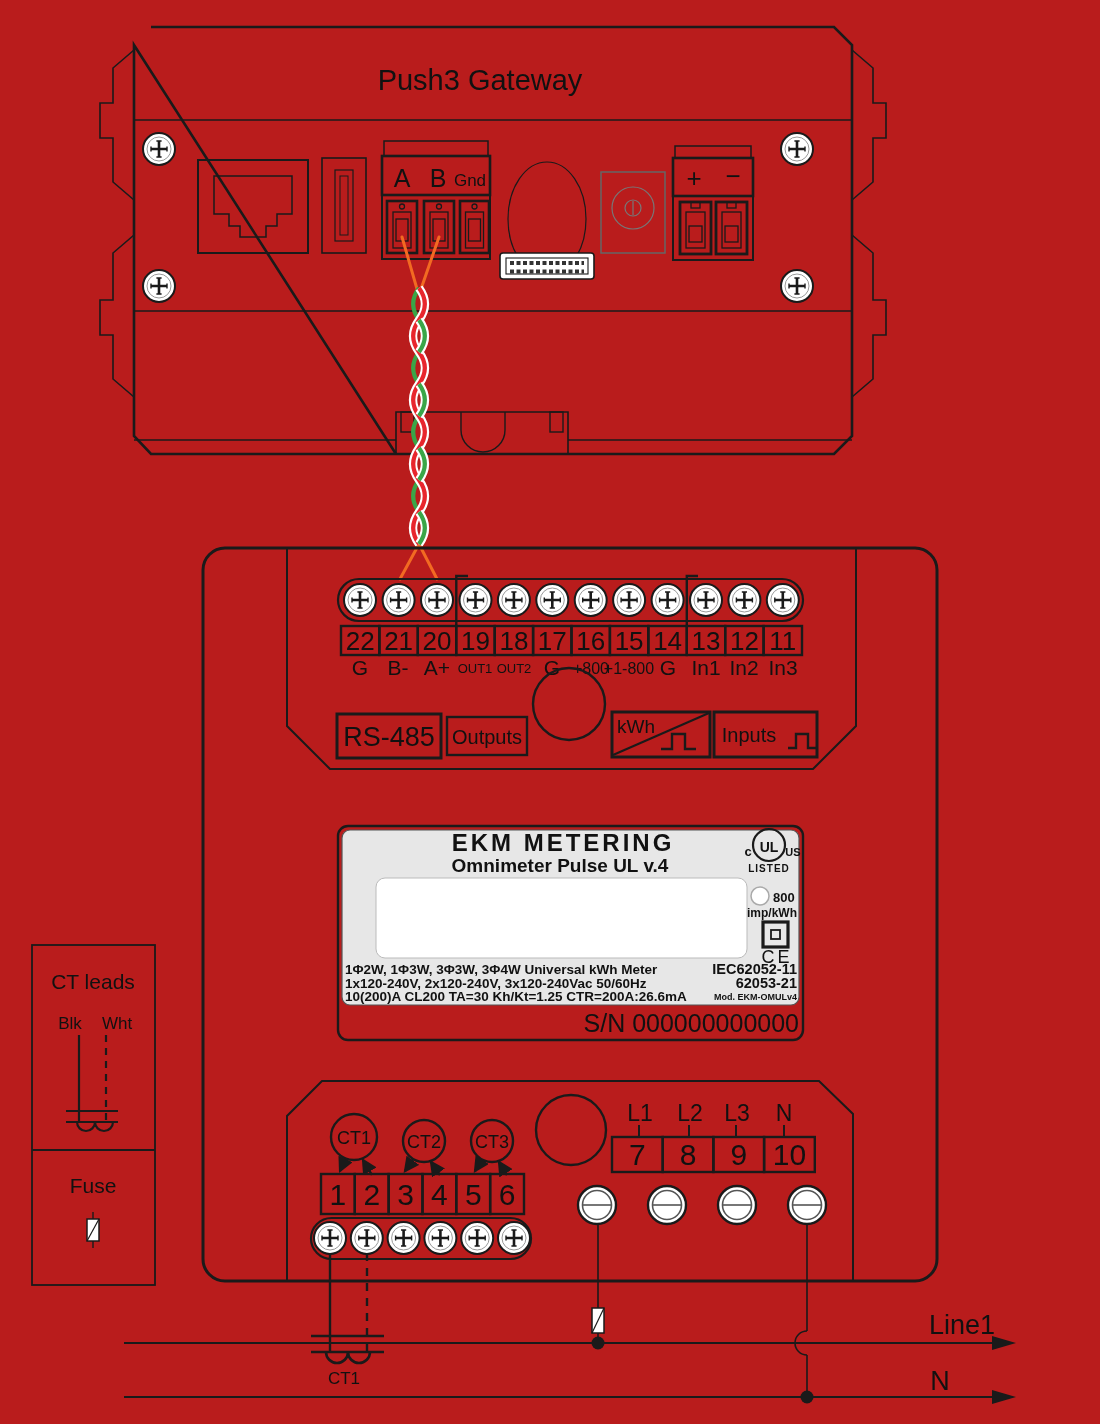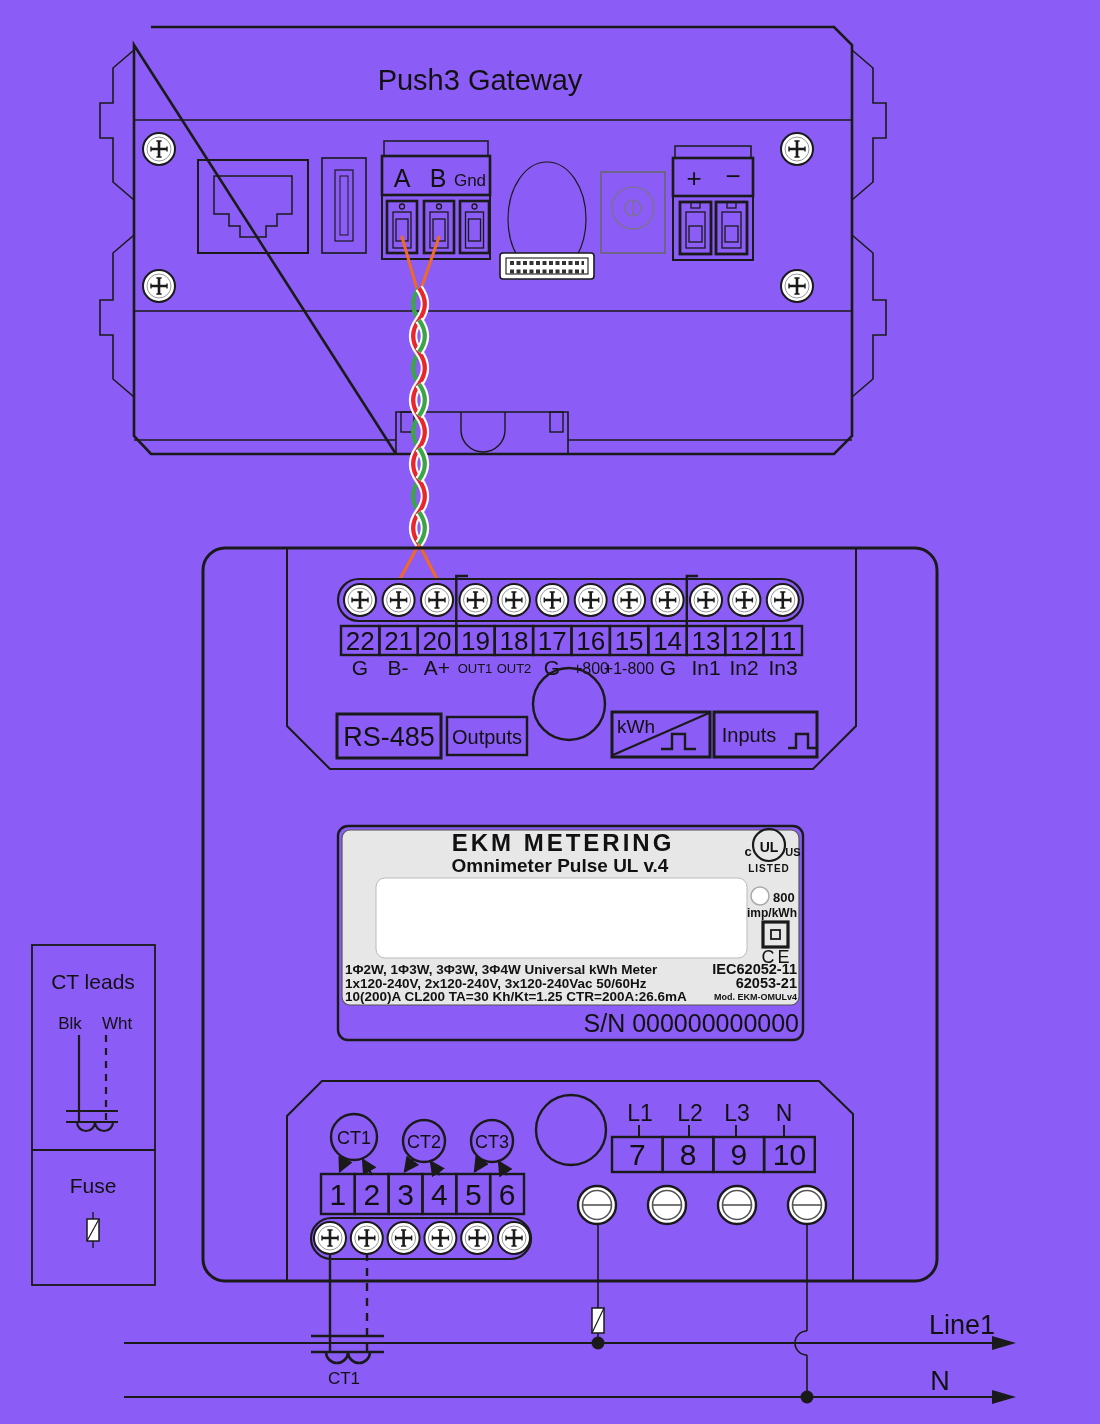--- a/index.html
+++ b/index.html
@@ -1,16 +1,16 @@
 <!DOCTYPE html>
 <html><head>
 <meta charset="utf-8">
 <style>
   html,body{margin:0;padding:0;background:#fff;}
-  #stage{position:relative;width:1100px;height:1424px;background:#8b5cf6;overflow:hidden;}
+  #stage{position:relative;width:1100px;height:1424px;background:#b91c1c;overflow:hidden;}
   text{font-family:"Liberation Sans","DejaVu Sans",sans-serif;fill:#111;}
   .ol{stroke:#1a1a1a;fill:none;}
 </style>
 </head>
 <body>
 
 <div id="stage">
 <svg width="1100" height="1424" viewBox="0 0 1100 1424">
   <defs>
     <g id="screwP">

